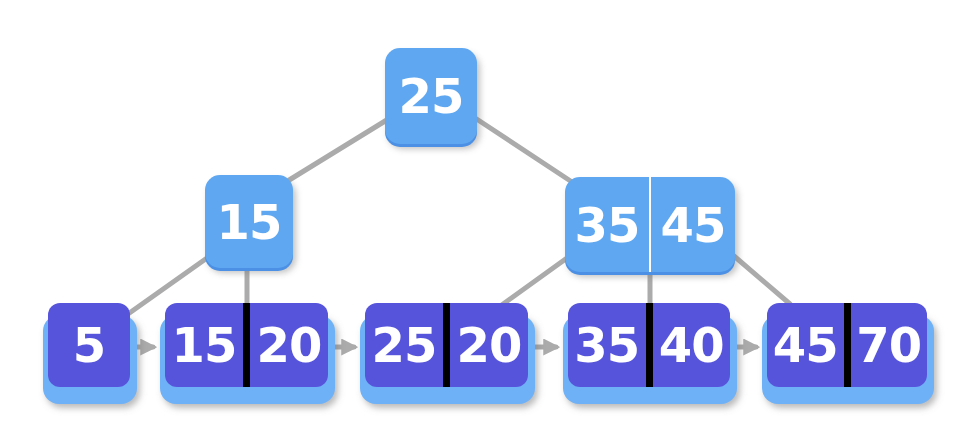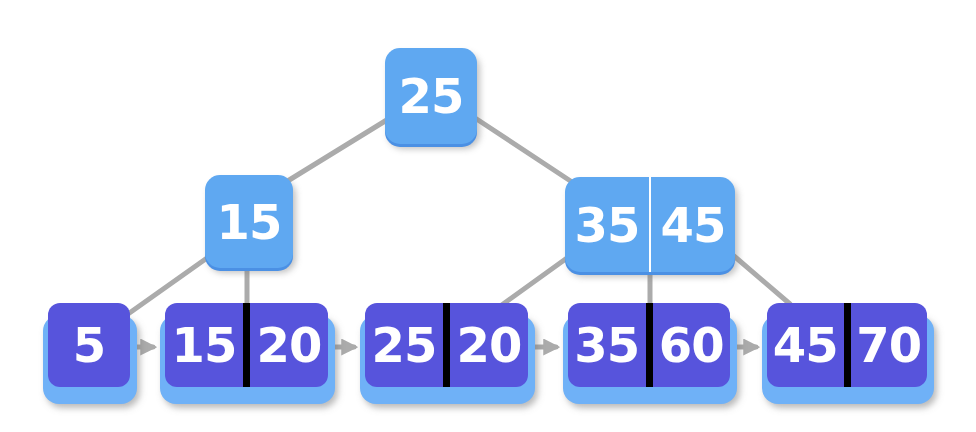--- a/index.html
+++ b/index.html
@@ -99,21 +99,21 @@
     <div class="body">
       <div class="cell">25</div>
       <div class="cell">20</div>
     </div>
   </div>
 
   <div class="leaf" style="left:568px; top:303px; width:162px; height:84px;">
     <div class="base"></div>
     <div class="body">
       <div class="cell">35</div>
-      <div class="cell">60</div>
+      <div class="cell">40</div>
     </div>
   </div>
 
   <div class="leaf" style="left:767px; top:303px; width:160px; height:84px;">
     <div class="base"></div>
     <div class="body">
       <div class="cell">45</div>
       <div class="cell">70</div>
     </div>
   </div>

